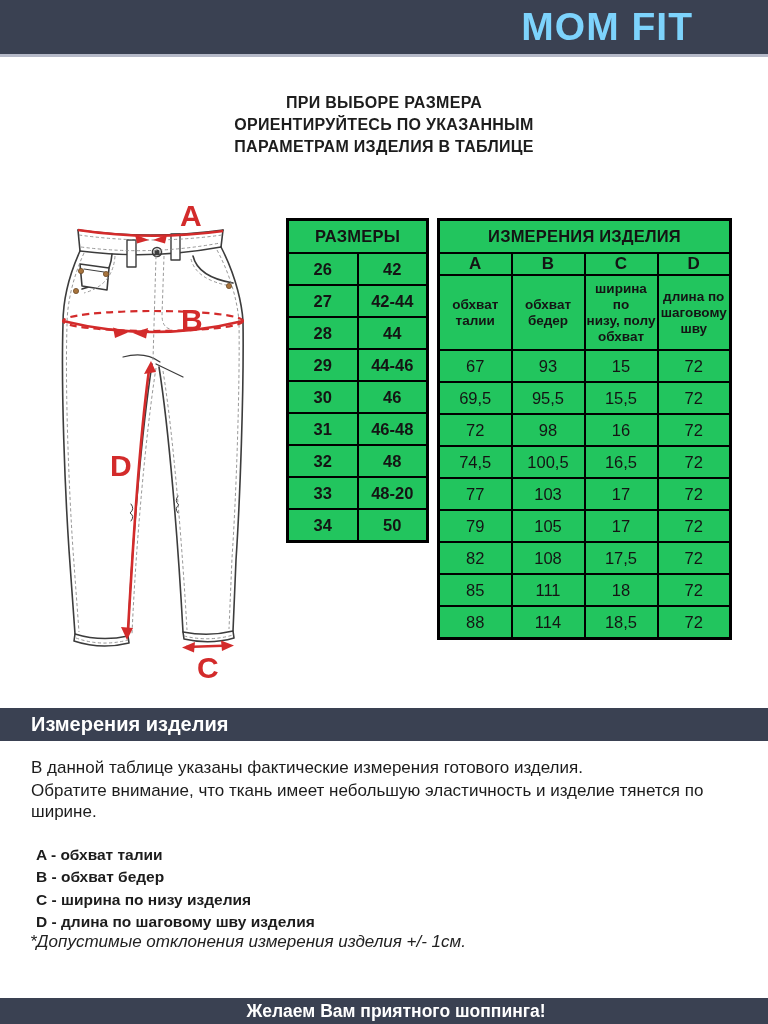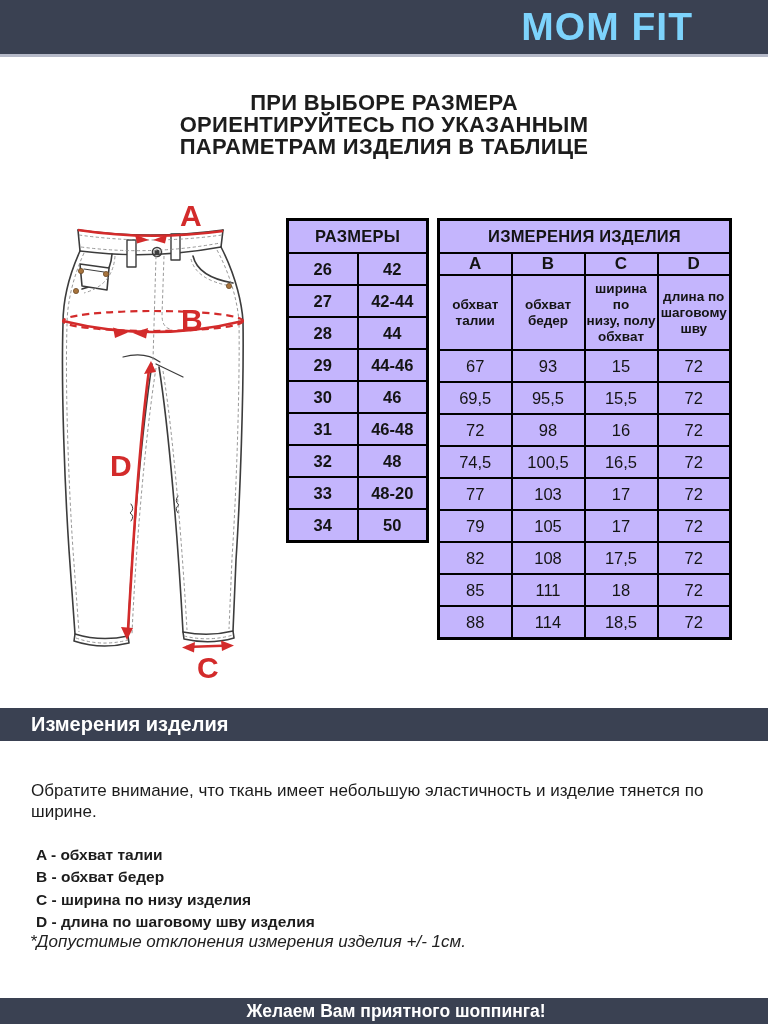--- a/index.html
+++ b/index.html
@@ -5,32 +5,32 @@
   html,body{margin:0;padding:0;}
   body{width:768px;height:1024px;font-family:"Liberation Sans",sans-serif;background:#fff;}
   .page{position:relative;width:768px;height:1024px;background:#fff;overflow:hidden;}
 
   
   .topbar{position:absolute;left:0;top:0;width:768px;height:57px;background:#3a4152;border-bottom:3px solid #b5b9c8;box-sizing:border-box;}
   .brand{position:absolute;top:5px;right:75px;color:#7dd3fc;font-size:39px;font-weight:bold;letter-spacing:1px;}
 
   
   .intro{position:absolute;left:0;top:92px;width:768px;text-align:center;font-weight:bold;
-         font-size:22px;line-height:22px;color:#1d1d1d;letter-spacing:.3px;}
+         font-size:16px;line-height:22px;color:#1d1d1d;letter-spacing:.3px;}
 
   
   .jeans{position:absolute;left:20px;top:190px;width:250px;height:512px;}
   .st{stroke:#8d8d8d;stroke-width:.9;stroke-dasharray:3.2,2.4;fill:none;}
   .outline{stroke:#3c3c3c;stroke-width:1.6;fill:none;stroke-linecap:round;stroke-linejoin:round;}
   .red{stroke:#d32b2b;fill:none;}
   .redfill{fill:#d32b2b;stroke:none;}
   .redlabel{fill:#d32b2b;font-weight:bold;font-size:30px;font-family:"Liberation Sans",sans-serif;}
 
   
-  table{border-collapse:collapse;table-layout:fixed;background:#c4b5fd;}
+  table{border-collapse:collapse;table-layout:fixed;background:#22c55e;}
   .tbl{position:absolute;top:218px;}
   .tbl-left{left:286px;}
   .tbl-right{left:437px;}
   th,td{border:2px solid #000;text-align:center;vertical-align:middle;padding:0;color:#141414;}
   table{border:3px solid #000;}
   .title-row th{height:31px;font-size:16.5px;font-weight:bold;letter-spacing:.2px;}
   .sub-th{height:94px;font-size:14px;line-height:17px;font-weight:bold;white-space:pre-line;}
   .letter-row th{height:19px;font-size:17px;font-weight:bold;}
   .desc-row th{height:73px;font-size:13.5px;line-height:16px;font-weight:bold;white-space:pre-line;}
   .tbl-left td{height:30px;font-size:16.5px;font-weight:bold;}
@@ -282,20 +282,21 @@
           <td>114</td>
           <td>18,5</td>
           <td>72</td>
         </tr>
       </tbody>
   </table>
 
   <div class="section-bar">
     <span>Измерения изделия</span>
   </div>
+  <div class="para para1">В данной таблице указаны фактические измерения готового изделия.</div>
   <div class="para para2">Обратите внимание, что ткань имеет небольшую эластичность и изделие тянется по ширине.</div>
 
   <div class="legend">
     <div>A - обхват талии</div>
     <div>B - обхват бедер</div>
     <div>C - ширина по низу изделия</div>
     <div>D - длина по шаговому шву изделия</div>
   </div>
 
   <div class="footnote">*Допустимые отклонения измерения изделия +/- 1см.</div>

